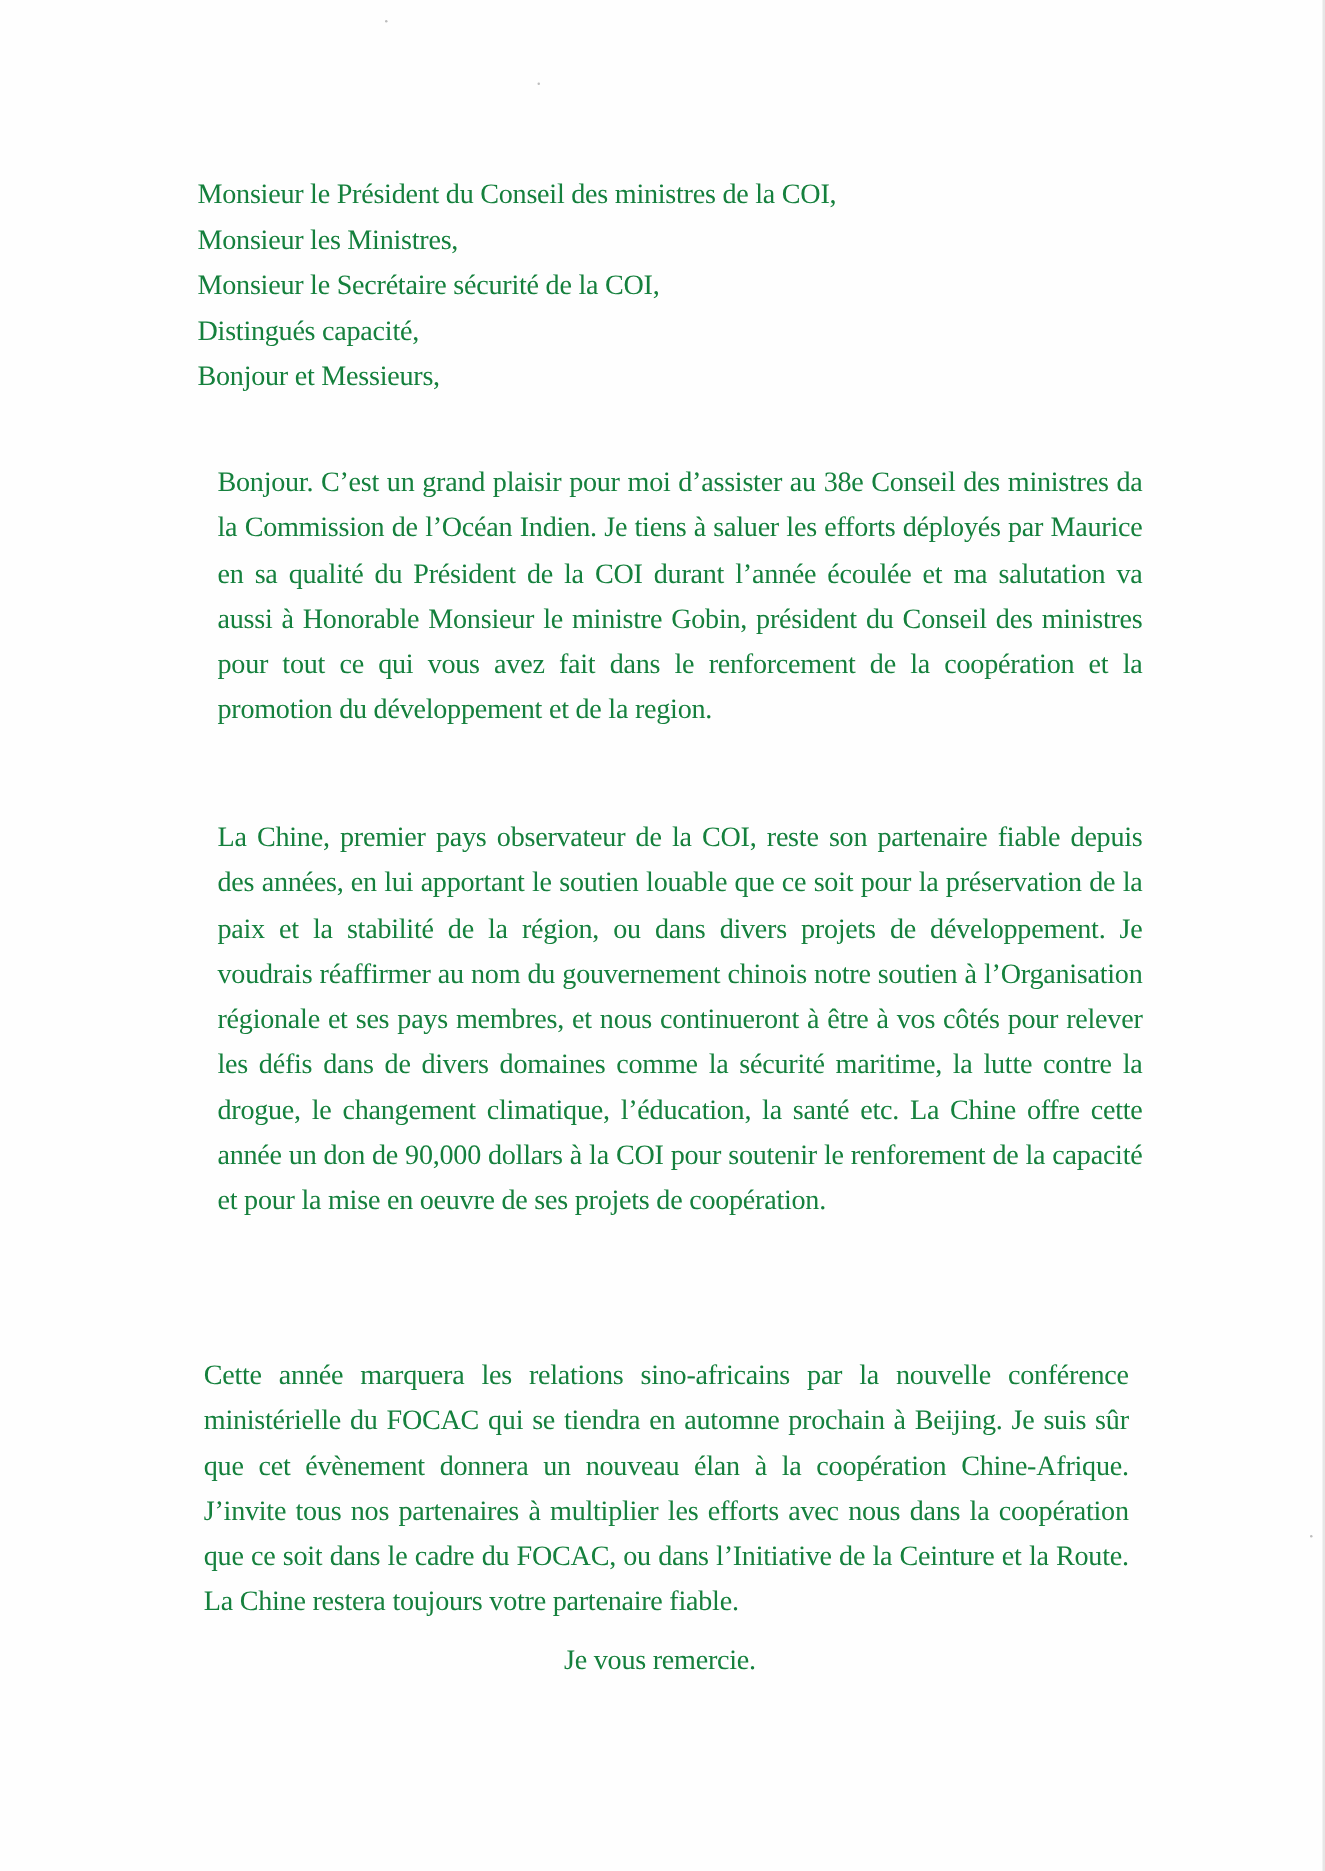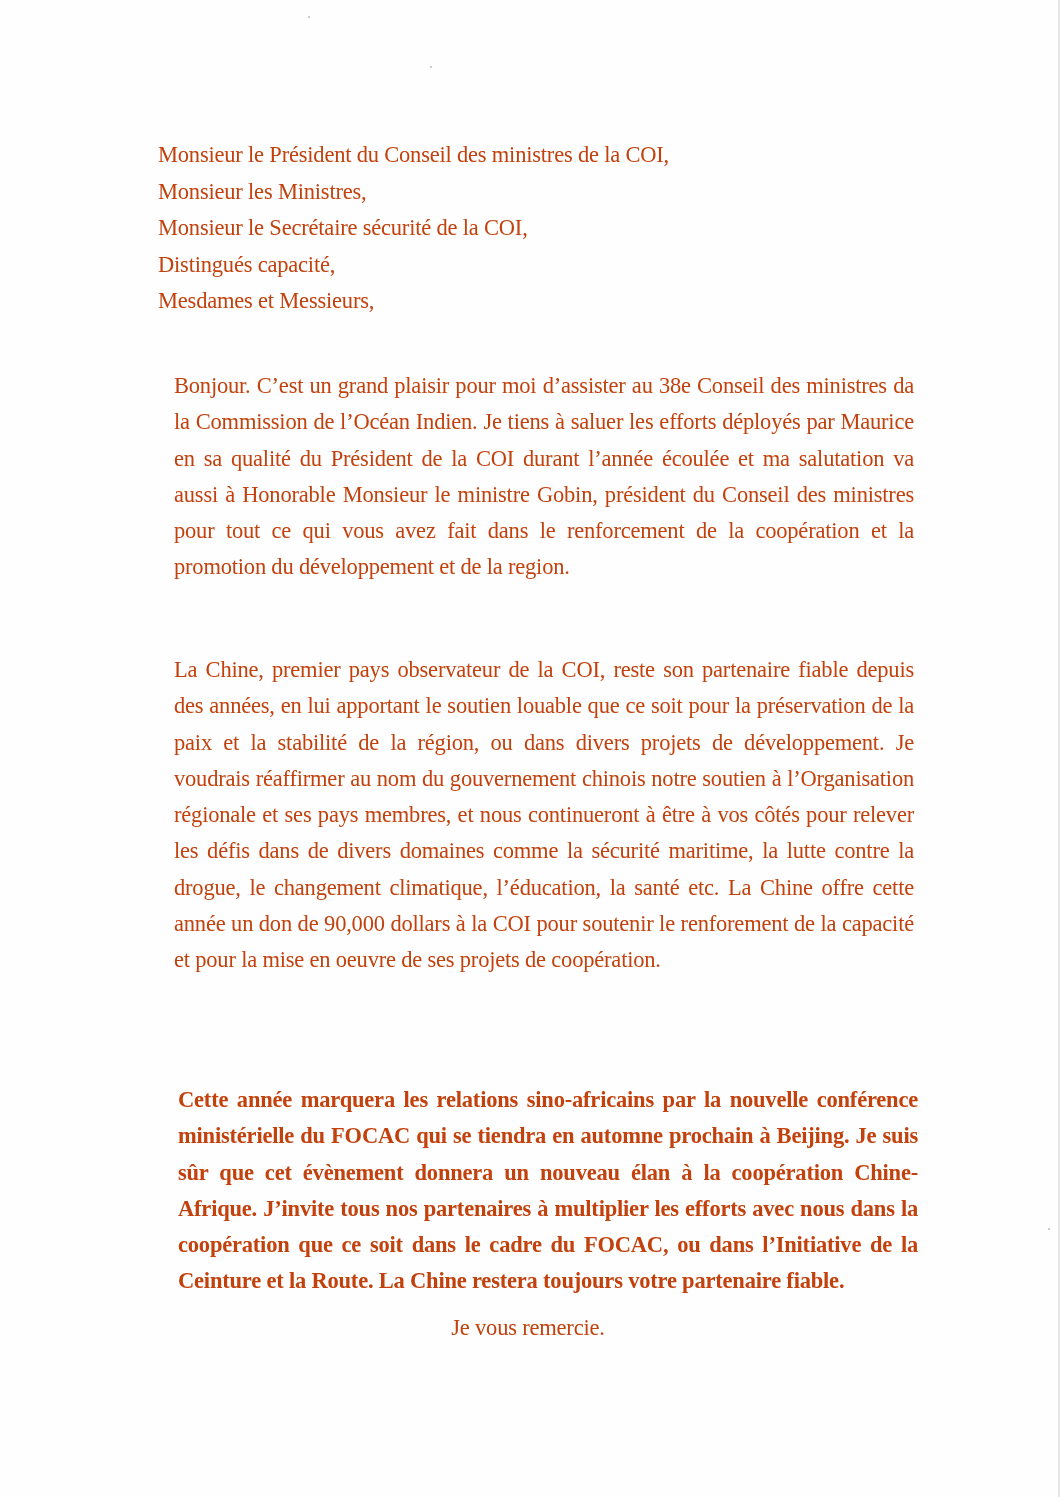--- a/index.html
+++ b/index.html
@@ -22,39 +22,39 @@
       background: #fefefe;
       border-right: 2px solid #e6e6e6;
       box-sizing: border-box;
     }
     .text-block {
       position: absolute;
       left: 158px;
       width: 740px;
       font-family: "Liberation Serif", serif;
       font-size: 22.5px;
-      color: #c2410c;
+      color: #15803d;
       letter-spacing: -0.2px;
     }
     .salutations {
       top: 137px;
       line-height: 36.5px;
     }
     .salutations div {
       white-space: nowrap;
     }
     .para {
       line-height: 36.3px;
       text-align: justify;
       text-align-last: left;
       margin: 16px;
     }
     #p1 { position: absolute; top: 352px; left: 158px; width: 740px; }
     #p2 { position: absolute; top: 636px; left: 158px; width: 740px; }
-    #p3 { position: absolute; top: 1066px; left: 162px; width: 740px; font-weight: bold; }
+    #p3 { position: absolute; top: 1066px; left: 147px; width: 740px; }
     #closing { position: absolute; top: 1310px; left: 158px; width: 740px; }
     .closing-line {
       line-height: 36.3px;
       white-space: nowrap;
       text-align: center;
     }
     .speck {
       position: absolute;
       width: 2px; height: 2px;
       background: #bdbdbd;
@@ -68,21 +68,21 @@
 
   <div class="speck" style="left:308px; top:16px;"></div>
   <div class="speck" style="left:430px; top:66px;"></div>
   <div class="speck" style="left:1048px; top:1228px;"></div>
 
   <div class="text-block salutations">
     <div>Monsieur le Président du Conseil des ministres de la COI,</div>
     <div>Monsieur les Ministres,</div>
     <div>Monsieur le Secrétaire sécurité de la COI,</div>
     <div>Distingués capacité,</div>
-    <div>Mesdames et Messieurs,</div>
+    <div>Bonjour et Messieurs,</div>
   </div>
 
   <p id="p1" class="text-block para">Bonjour. C’est un grand plaisir pour moi d’assister au 38e Conseil des ministres da la Commission de l’Océan Indien. Je tiens à saluer les efforts déployés par Maurice en sa qualité du Président de la COI durant l’année écoulée et ma salutation va aussi à Honorable Monsieur le ministre Gobin, président du Conseil des ministres pour tout ce qui vous avez fait dans le renforcement de la coopération et la promotion du développement et de la region.</p>
 
   <p id="p2" class="text-block para">La Chine, premier pays observateur de la COI, reste son partenaire fiable depuis des années, en lui apportant le soutien louable que ce soit pour la préservation de la paix et la stabilité de la région, ou dans divers projets de développement. Je voudrais réaffirmer au nom du gouvernement chinois notre soutien à l’Organisation régionale et ses pays membres, et nous continueront à être à vos côtés pour relever les défis dans de divers domaines comme la sécurité maritime, la lutte contre la drogue, le changement climatique, l’éducation, la santé etc. La Chine offre cette année un don de 90,000 dollars à la COI pour soutenir le renforement de la capacité et pour la mise en oeuvre de ses projets de coopération.</p>
 
   <p id="p3" class="text-block para">Cette année marquera les relations sino-africains par la nouvelle conférence ministérielle du FOCAC qui se tiendra en automne prochain à Beijing. Je suis sûr que cet évènement donnera un nouveau élan à la coopération Chine-Afrique. J’invite tous nos partenaires à multiplier les efforts avec nous dans la coopération que ce soit dans le cadre du FOCAC, ou dans l’Initiative de la Ceinture et la Route. La Chine restera toujours votre partenaire fiable.</p>
 
   <div id="closing" class="text-block">
     <div class="closing-line">Je vous remercie.</div>

